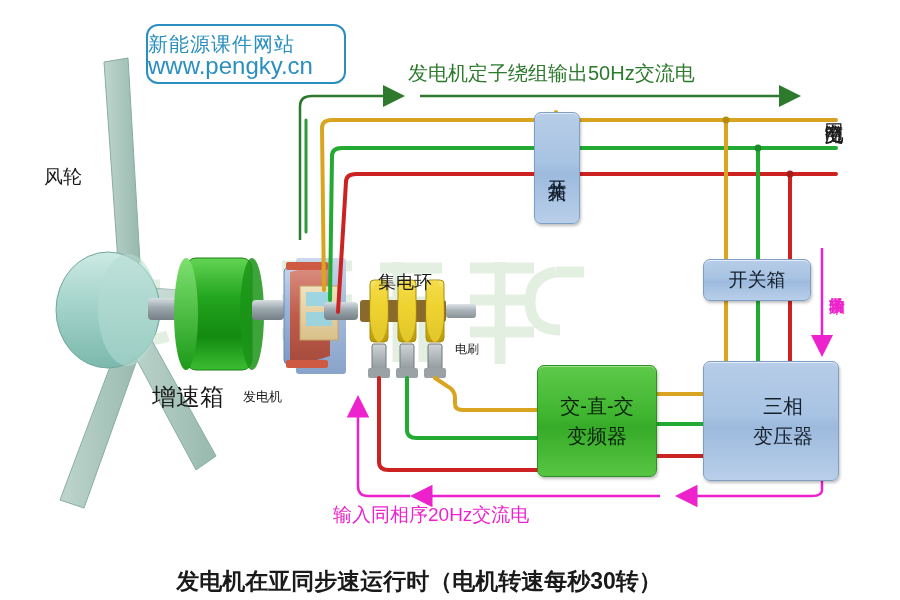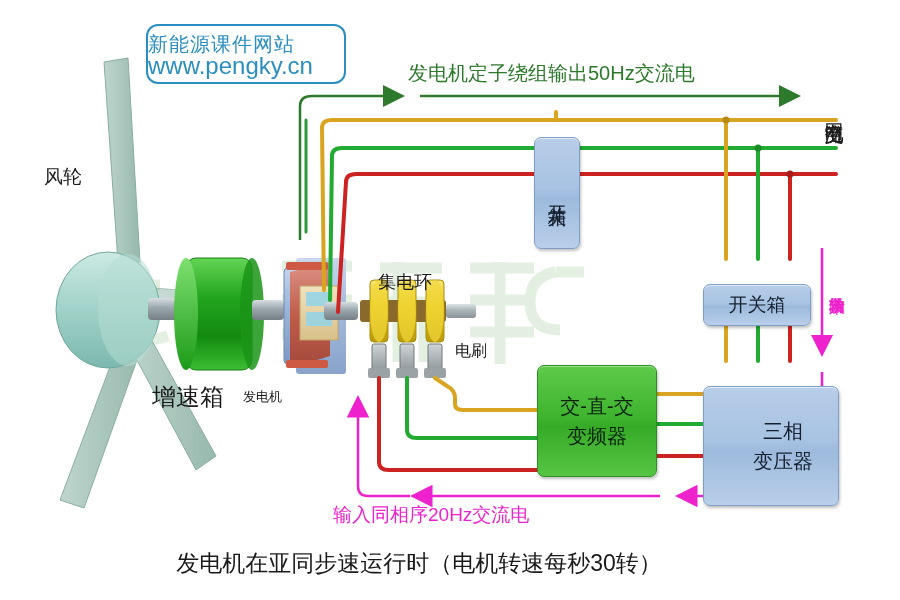--- a/index.html
+++ b/index.html
@@ -27,35 +27,34 @@
   .lbl-black{color:#1a1a1a;}
   .lbl-green{color:#2d7a2d;}
   .lbl-magenta{color:#ee22cc;}
   .vert{writing-mode:vertical-rl;text-orientation:upright;white-space:nowrap;}
 
   #t-top{left:408px;top:60px;font-size:20px;}
   #t-fenglun{left:44px;top:164px;font-size:19px;}
   #t-gearbox{left:152px;top:381px;font-size:24px;}
   #t-generator{left:243px;top:388px;font-size:13px;}
   #t-slipring{left:378px;top:270px;font-size:18px;}
-  #t-brush{left:455px;top:341px;font-size:16px;}
+  #t-brush{left:455px;top:341px;font-size:12px;}
   #t-grid{left:823px;top:108px;font-size:19px;line-height:23px;}
   #t-rotorpower{left:828px;top:285px;font-size:16px;line-height:19px;}
   #t-bottom-mag{left:333px;top:502px;font-size:19px;text-align:right;}
-  #t-caption{left:0;top:548px;width:838px;text-align:center;font-size:23px;font-weight:400;}
+  #t-caption{left:0;top:566px;width:838px;text-align:center;font-size:23px;font-weight:700;}
 
   
   .box{position:absolute;z-index:25;display:flex;align-items:center;justify-content:center;
        text-align:center;border-radius:7px;}
   .box-blue{
     background:linear-gradient(180deg,#b7cde8 0%,#a8c3e3 45%,#9dbadd 55%,#b9cfea 100%);
     border:1px solid #7e9ec4;
     box-shadow:inset 0 1px 0 #e3ecf8, 1px 2px 3px rgba(0,0,0,0.25);
     color:#14202e;
-    margin-top:25px;
   }
   .box-green{
     background:linear-gradient(180deg,#5ec94a 0%,#3fb52f 45%,#36ab28 55%,#57c544 100%);
     border:1px solid #2d8f23;
     box-shadow:inset 0 1px 0 #9ee08f, 1px 2px 3px rgba(0,0,0,0.25);
     color:#08220a;
   }
   #box-switch-1{left:534px;top:112px;width:44px;height:110px;font-size:19px;}
   #box-switch-2{left:703px;top:259px;width:106px;height:40px;font-size:19px;}
   #box-converter{left:537px;top:365px;width:118px;height:110px;font-size:20px;line-height:30px;}

